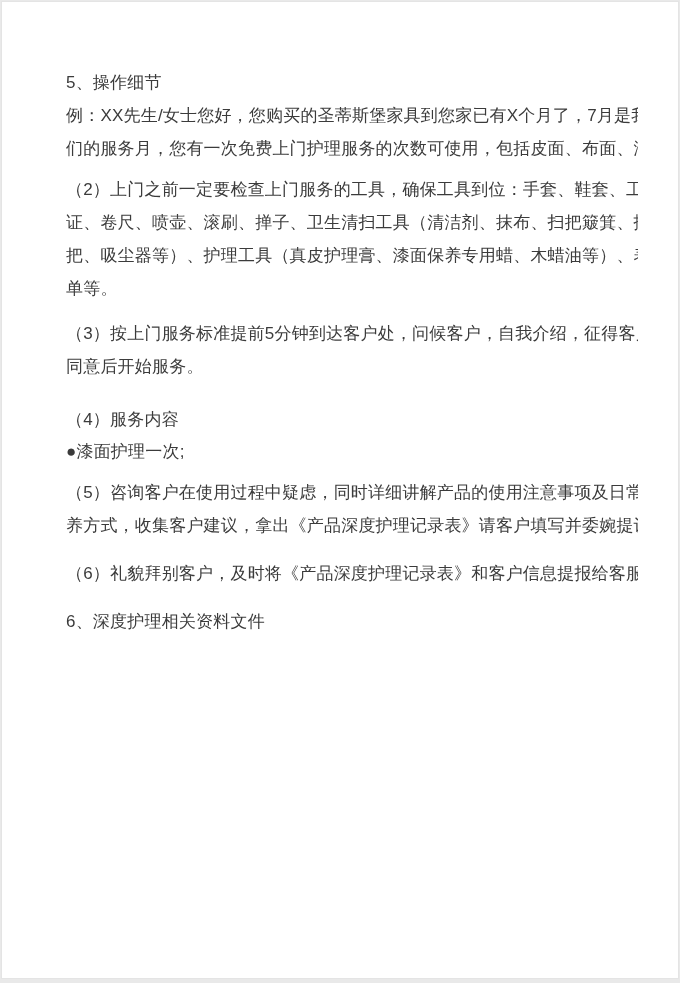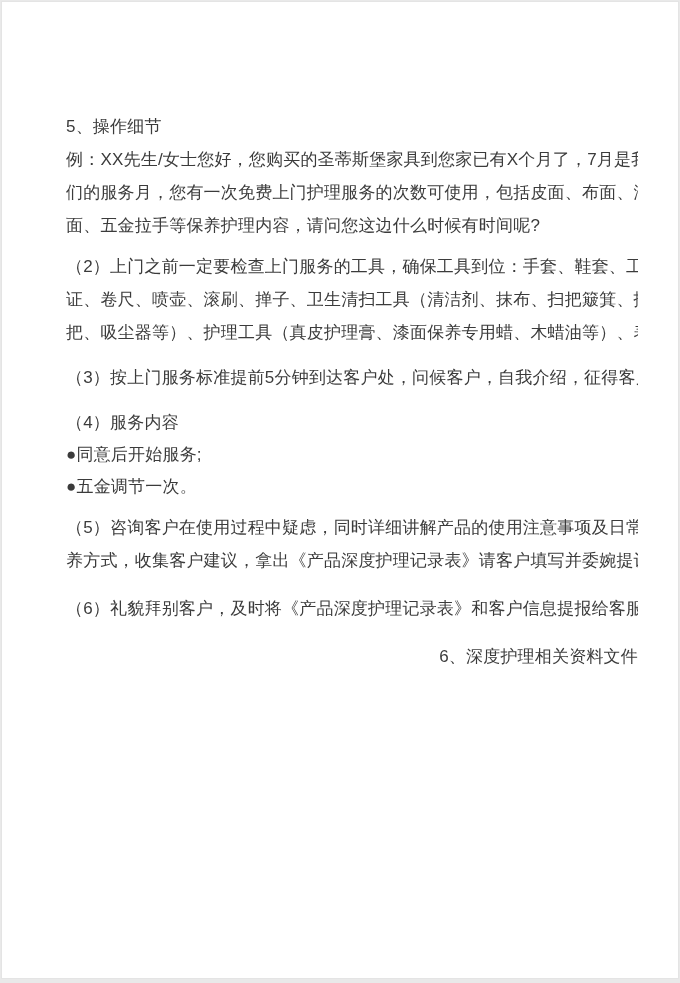--- a/index.html
+++ b/index.html
@@ -14,73 +14,73 @@
   .paper {
     position: absolute;
     left: 2px;
     top: 2px;
     right: 2px;
     bottom: 5px;
     background: #ffffff;
     box-shadow: 0 0 0 1px rgba(0,0,0,0.02);
   }
   .doc-content {
-    padding-top: 108px;
+    padding-top: 64px;
     padding-left: 64px;
     padding-right: 40px;
     color: #3b3b3b;
     font-size: 17px;
   }
   .group { margin: 0; }
   .line {
     height: 33px;
     line-height: 33px;
     white-space: nowrap;
     overflow: hidden;
     letter-spacing: 0.2px;
   }
   
   .group-services .line:not(:first-child) {
     height: 32px;
     line-height: 32px;
   }
   .gap-b { margin-top: 8px; }
   .gap-c { margin-top: 12px; }
-  .gap-d { margin-top: 12px; }
+  .gap-d { margin-top: 20px; }
   .gap-e { margin-top: 8px; }
   .gap-f { margin-top: 15px; }
-  .gap-g { margin-top: 15px; text-align: right; }
+  .gap-g { margin-top: 15px; }
 </style>
 </head>
 <body>
 
 <div class="paper">
   <div class="doc-content">
 
     <div class="group">
       <div class="line">5、操作细节</div>
       <div class="line">例：XX先生/女士您好，您购买的圣蒂斯堡家具到您家已有X个月了，7月是我</div>
       <div class="line">们的服务月，您有一次免费上门护理服务的次数可使用，包括皮面、布面、漆</div>
-      <div class="line">面、五金拉手等保养护理内容，请问您这边什么时候有时间呢?</div>
     </div>
 
     <div class="group gap-b">
       <div class="line">（2）上门之前一定要检查上门服务的工具，确保工具到位：手套、鞋套、工作</div>
       <div class="line">证、卷尺、喷壶、滚刷、掸子、卫生清扫工具（清洁剂、抹布、扫把簸箕、拖</div>
       <div class="line">把、吸尘器等）、护理工具（真皮护理膏、漆面保养专用蜡、木蜡油等）、表</div>
+      <div class="line">单等。</div>
     </div>
 
     <div class="group gap-c">
       <div class="line">（3）按上门服务标准提前5分钟到达客户处，问候客户，自我介绍，征得客户</div>
+      <div class="line">同意后开始服务。</div>
     </div>
 
     <div class="group group-services gap-d">
       <div class="line">（4）服务内容</div>
-      <div class="line">●同意后开始服务;</div>
-      <div class="line">●五金调节一次。</div>
+      <div class="line">●漆面护理一次;</div>
     </div>
 
     <div class="group gap-e">
       <div class="line">（5）咨询客户在使用过程中疑虑，同时详细讲解产品的使用注意事项及日常保</div>
       <div class="line">养方式，收集客户建议，拿出《产品深度护理记录表》请客户填写并委婉提议客</div>
     </div>
 
     <div class="group gap-f">
       <div class="line">（6）礼貌拜别客户，及时将《产品深度护理记录表》和客户信息提报给客服人</div>
     </div>

